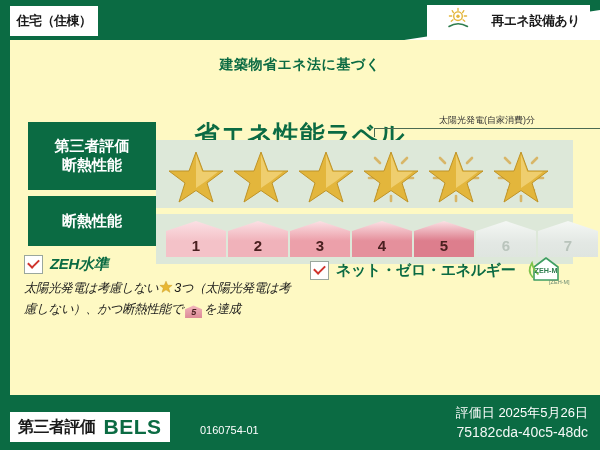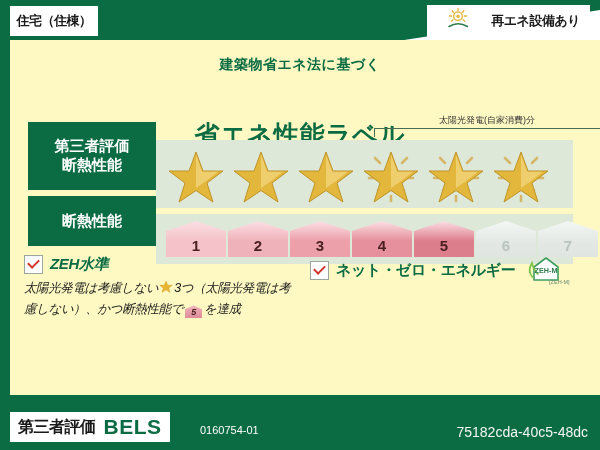--- a/index.html
+++ b/index.html
@@ -328,16 +328,17 @@
 
   </div>
 
   <div class="foot-left">
     <span class="jp">第三者評価</span>
     <span class="bels">BELS</span>
   </div>
   <div class="cert-no">0160754-01</div>
 
   <div class="foot-right">
+    <div class="date"><span>評価日</span>&nbsp;<span>2025年5月26日</span></div>
     <div class="uid">75182cda-40c5-48dc</div>
   </div>
 
 </div>
 
 </body></html>

